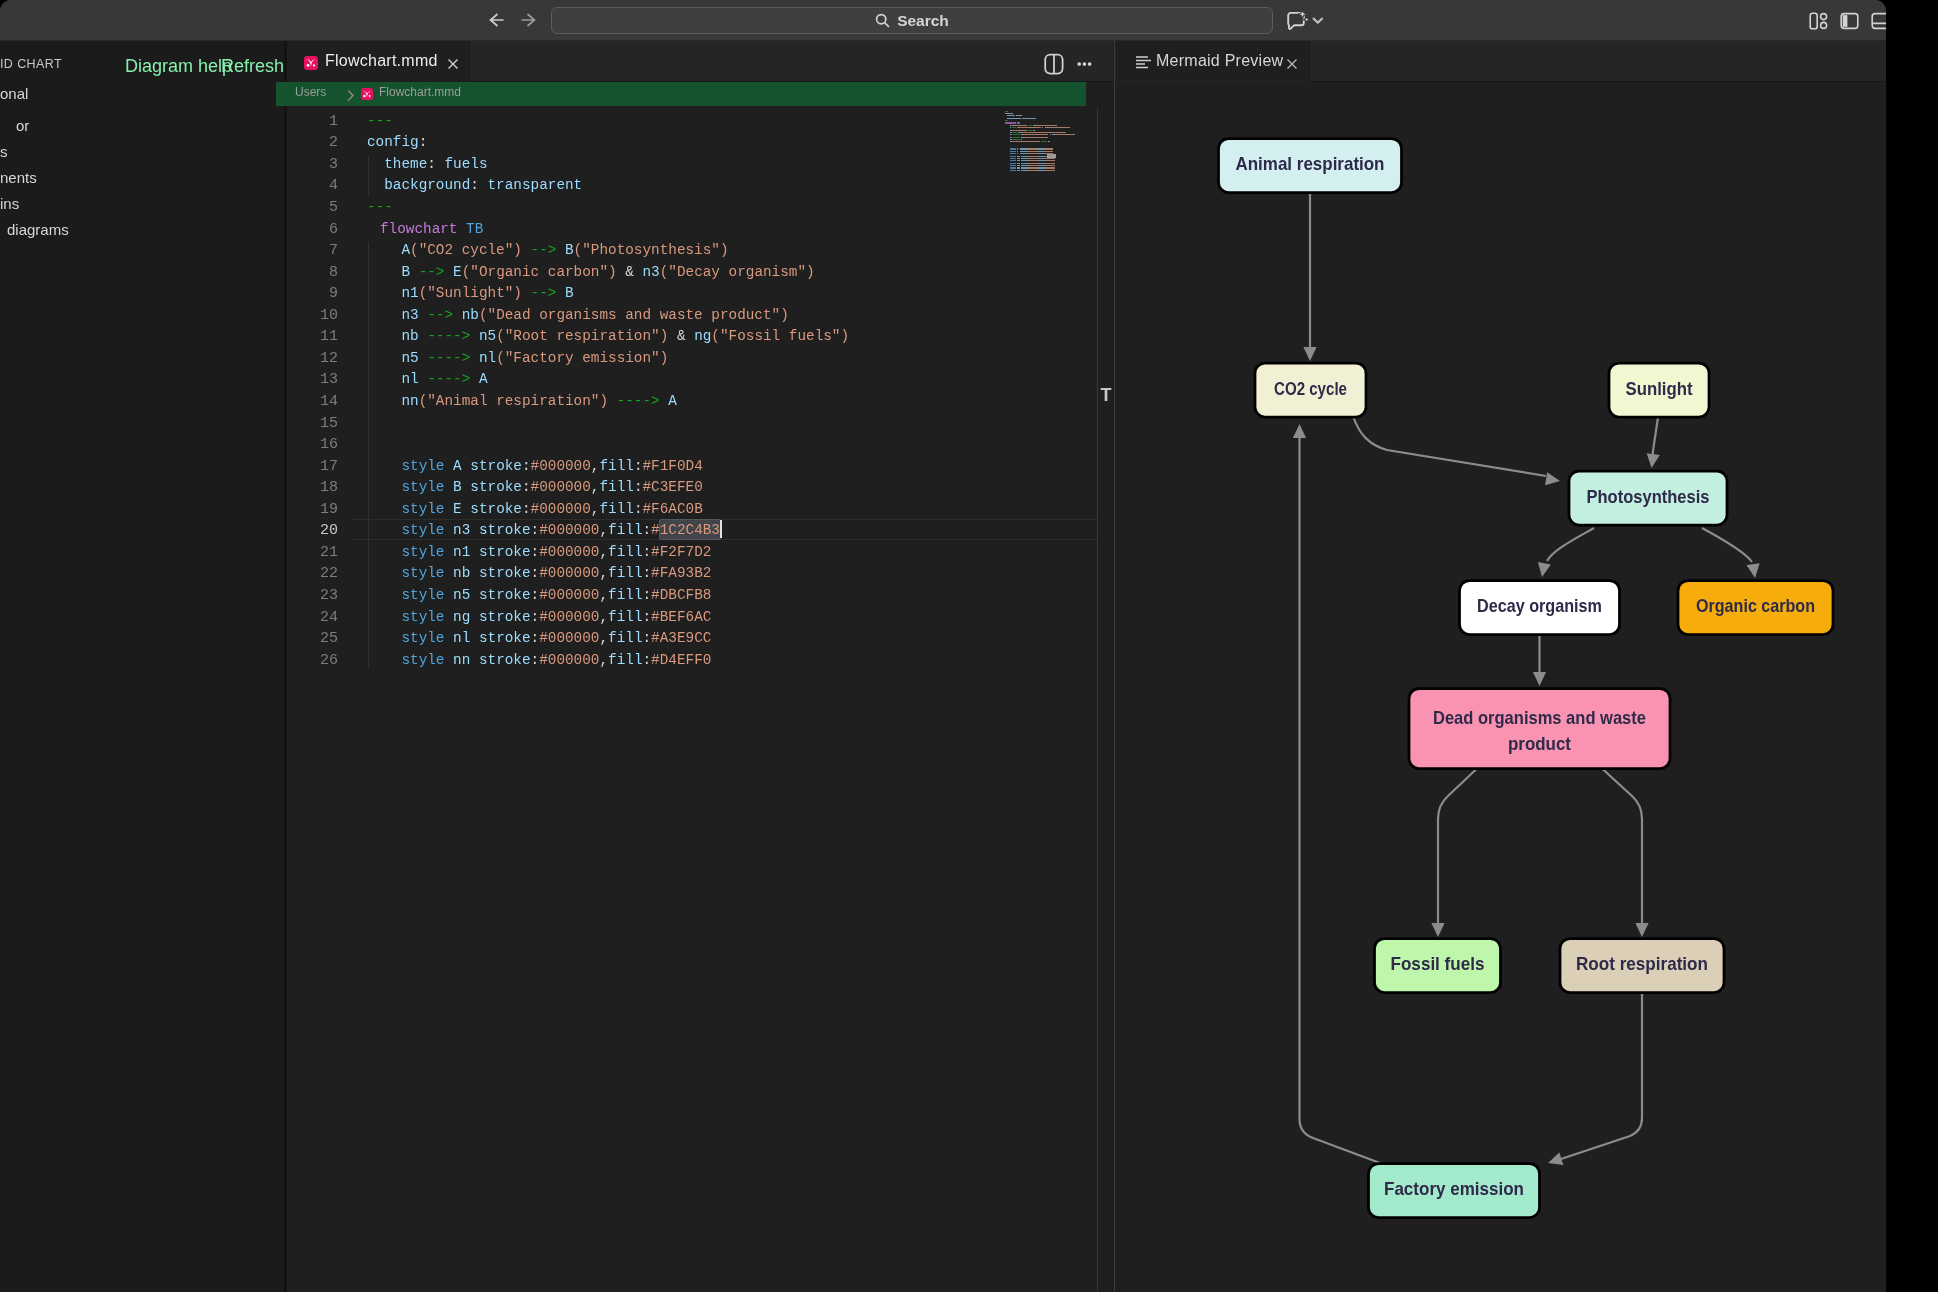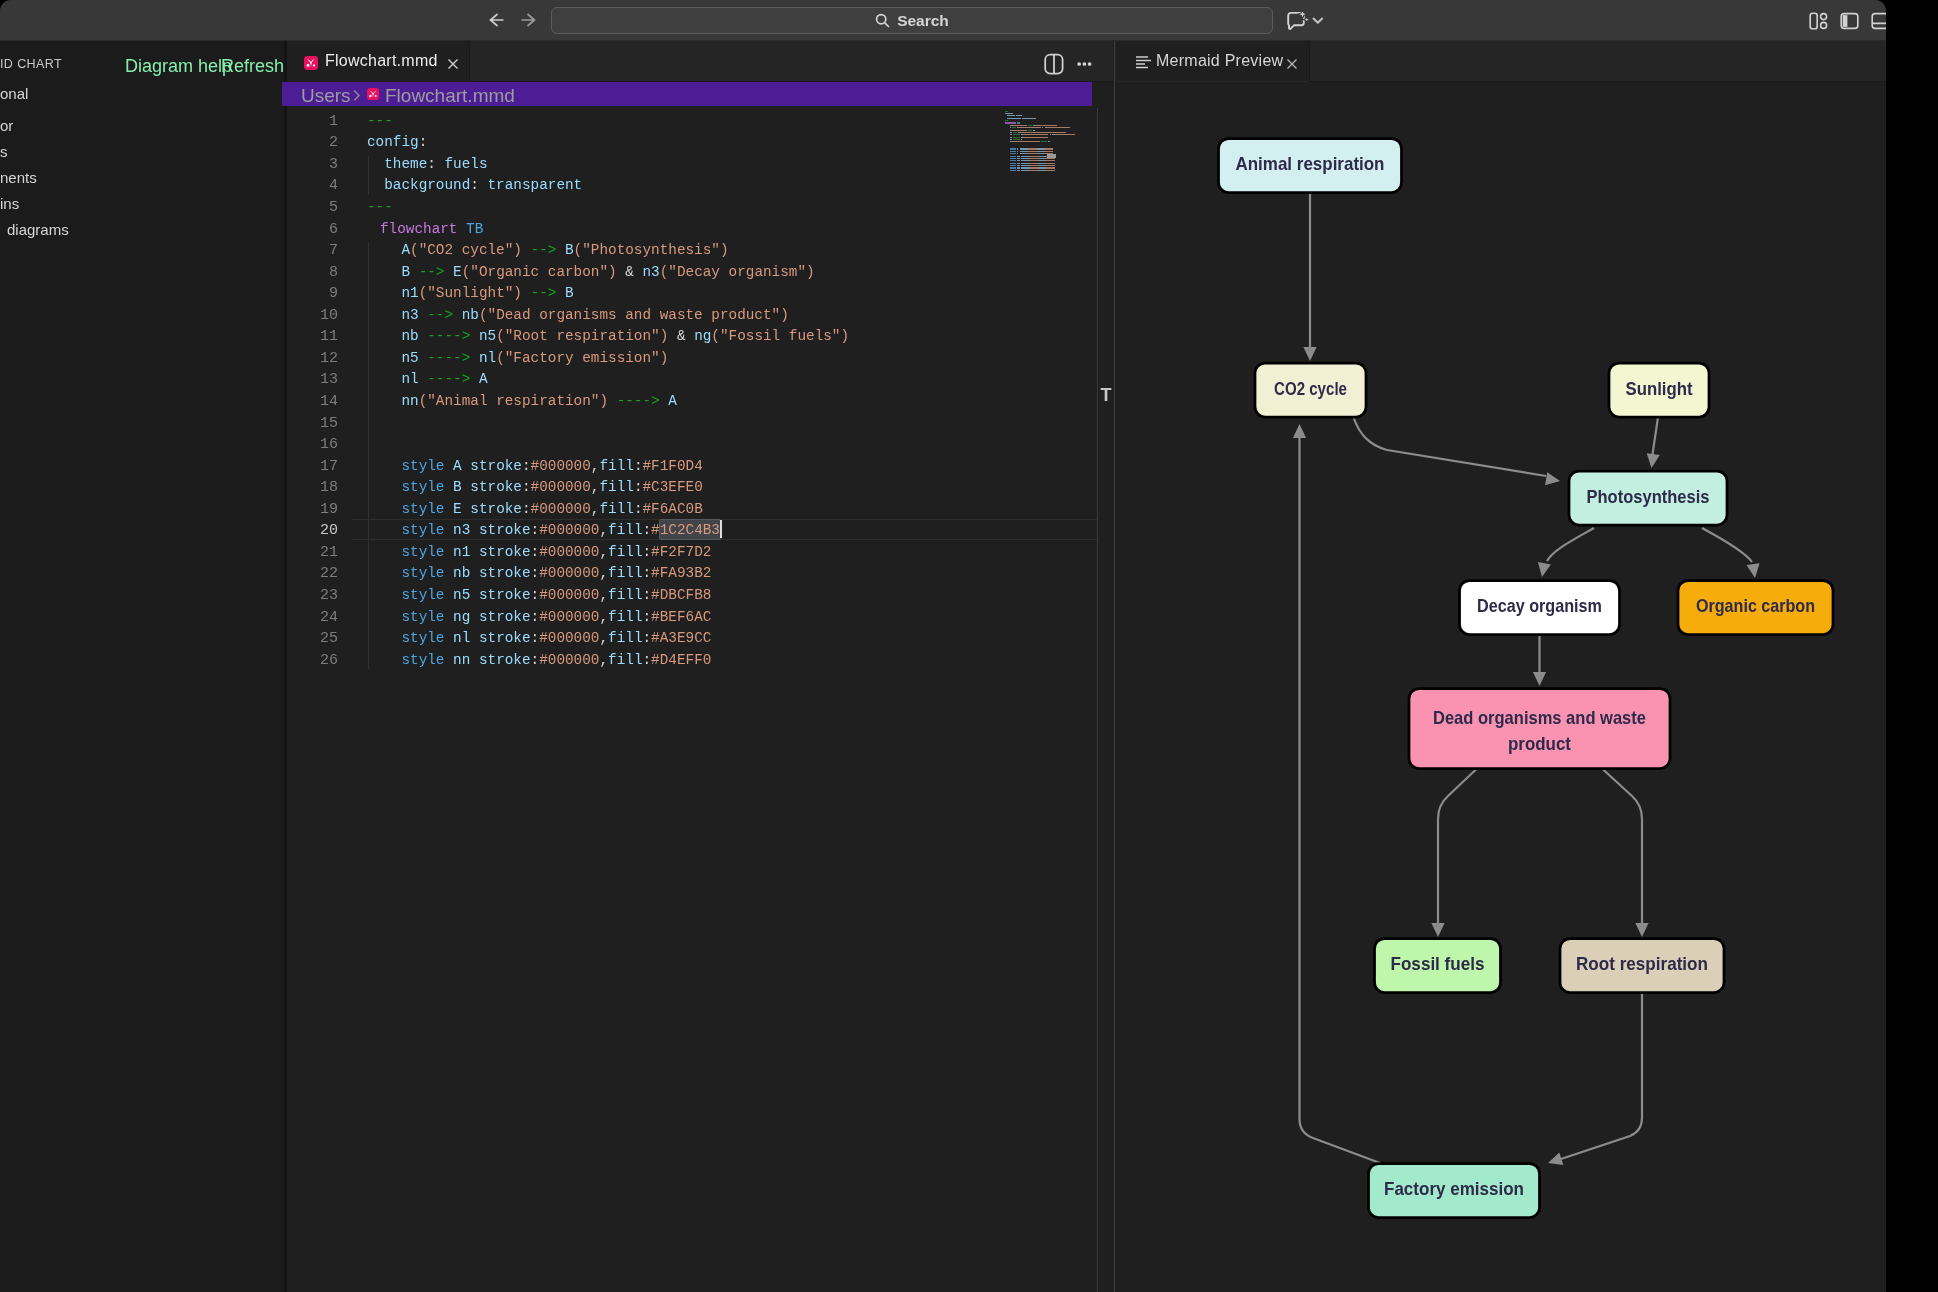--- a/index.html
+++ b/index.html
@@ -14,22 +14,22 @@
     display:flex; align-items:center; justify-content:center;
     color:#d5d5d5; font-size:15.5px; font-weight:700; gap:7px; }
   #sidebar { position:absolute; left:0; top:41px; width:284px; height:1251px; background:#1b1b1b; }
   #sideborder { position:absolute; left:284px; top:41px; width:3px; height:1251px; background:#131313; }
   .sb-head { position:absolute; color:#c8c8c8; font-size:12.5px; letter-spacing:0.4px; }
   .sb-link { position:absolute; color:#86efac; font-size:18px; font-weight:400; }
   .sb-item { position:absolute; color:#d6d6d6; font-size:15px; }
   #tabstrip { position:absolute; left:287px; top:41px; width:826px; height:41px; background:#252525; border-bottom:1px solid #191919; }
   #tab-active { position:absolute; left:287px; top:41px; width:183px; height:42px; background:#1f1f1f; border-right:1px solid #191919; }
   #tab-active .label { position:absolute; left:38px; top:11px; font-size:16px; letter-spacing:0.25px; color:#ededed; }
-  #breadcrumbs { position:absolute; left:282px; top:82px; width:810px; height:24px; background:#4c1d95;
-    color:#9d9d9d; font-size:19px; }
+  #breadcrumbs { position:absolute; left:276px; top:82px; width:810px; height:24px; background:#14532d;
+    color:#9d9d9d; font-size:12px; }
   #editor { position:absolute; left:287px; top:0px; width:826px; height:1292px; font-family:"Liberation Mono", monospace; }
   .row { position:absolute; left:0; height:21.56px; line-height:21.56px; font-size:14.35px; white-space:pre; }
   .g { position:absolute; left:0; top:0; width:51px; text-align:right; color:#7d7d7d; font-size:15px; }
   .c { position:absolute; left:80px; top:0; }
   .tgreen { color:#14a41e; } .tpurple { color:#c678dd;margin-left:13px; } .tkw { color:#4da6e0; }
   .tid { color:#9cdcfe; } .tstr { color:#d9997e; } .tw { color:#d6d6d6; }
   #group-sep { position:absolute; left:1114px; top:41px; width:2px; height:1251px; background:#3c3c3c; }
   #edge-line { position:absolute; left:1097px; top:108px; width:1px; height:1184px; background:#3a3a3a; }
   #preview { position:absolute; left:1115px; top:41px; width:823px; height:1251px; background:#1f1f1f; }
   #ptabstrip { position:absolute; left:1115px; top:41px; width:823px; height:41px; background:#252525; border-bottom:1px solid #191919; }
@@ -74,21 +74,21 @@
     <svg class="abs" style="left:1903px;top:12px" width="19" height="18" viewBox="0 0 19 18">
       <rect x="1.2" y="1.6" width="16.6" height="14.8" rx="2.8" stroke="#d2d2d2" stroke-width="1.6" fill="none"></rect>
       <line x1="11.8" y1="2" x2="11.8" y2="16" stroke="#d2d2d2" stroke-width="1.6"></line>
     </svg>
   </div>
   <div id="sidebar">
     <span class="sb-head" style="left:0px;top:16px">ID CHART</span>
     <span class="sb-link" style="left:125px;top:15px">Diagram help</span>
     <span class="sb-link" style="left:221px;top:15px">Refresh</span>
     <span class="sb-item" style="left:0px;top:44px">onal</span>
-    <span class="sb-item" style="left:0px;top:76px">or</span>
+    <span class="sb-item" style="left:16px;top:76px">or</span>
     <span class="sb-item" style="left:0px;top:102px">s</span>
     <span class="sb-item" style="left:0px;top:128px">nents</span>
     <span class="sb-item" style="left:0px;top:154px">ins</span>
     <span class="sb-item" style="left:7px;top:180px">diagrams</span>
   </div>
   <div id="sideborder"></div>
   <div id="tabstrip"></div>
   <div id="tab-active">
     <svg class="abs" style="left:17px;top:15px" width="14" height="14" viewBox="0 0 14 14">
       <rect x="0" y="0" width="14" height="14" rx="3.4" fill="#e91060"></rect>

